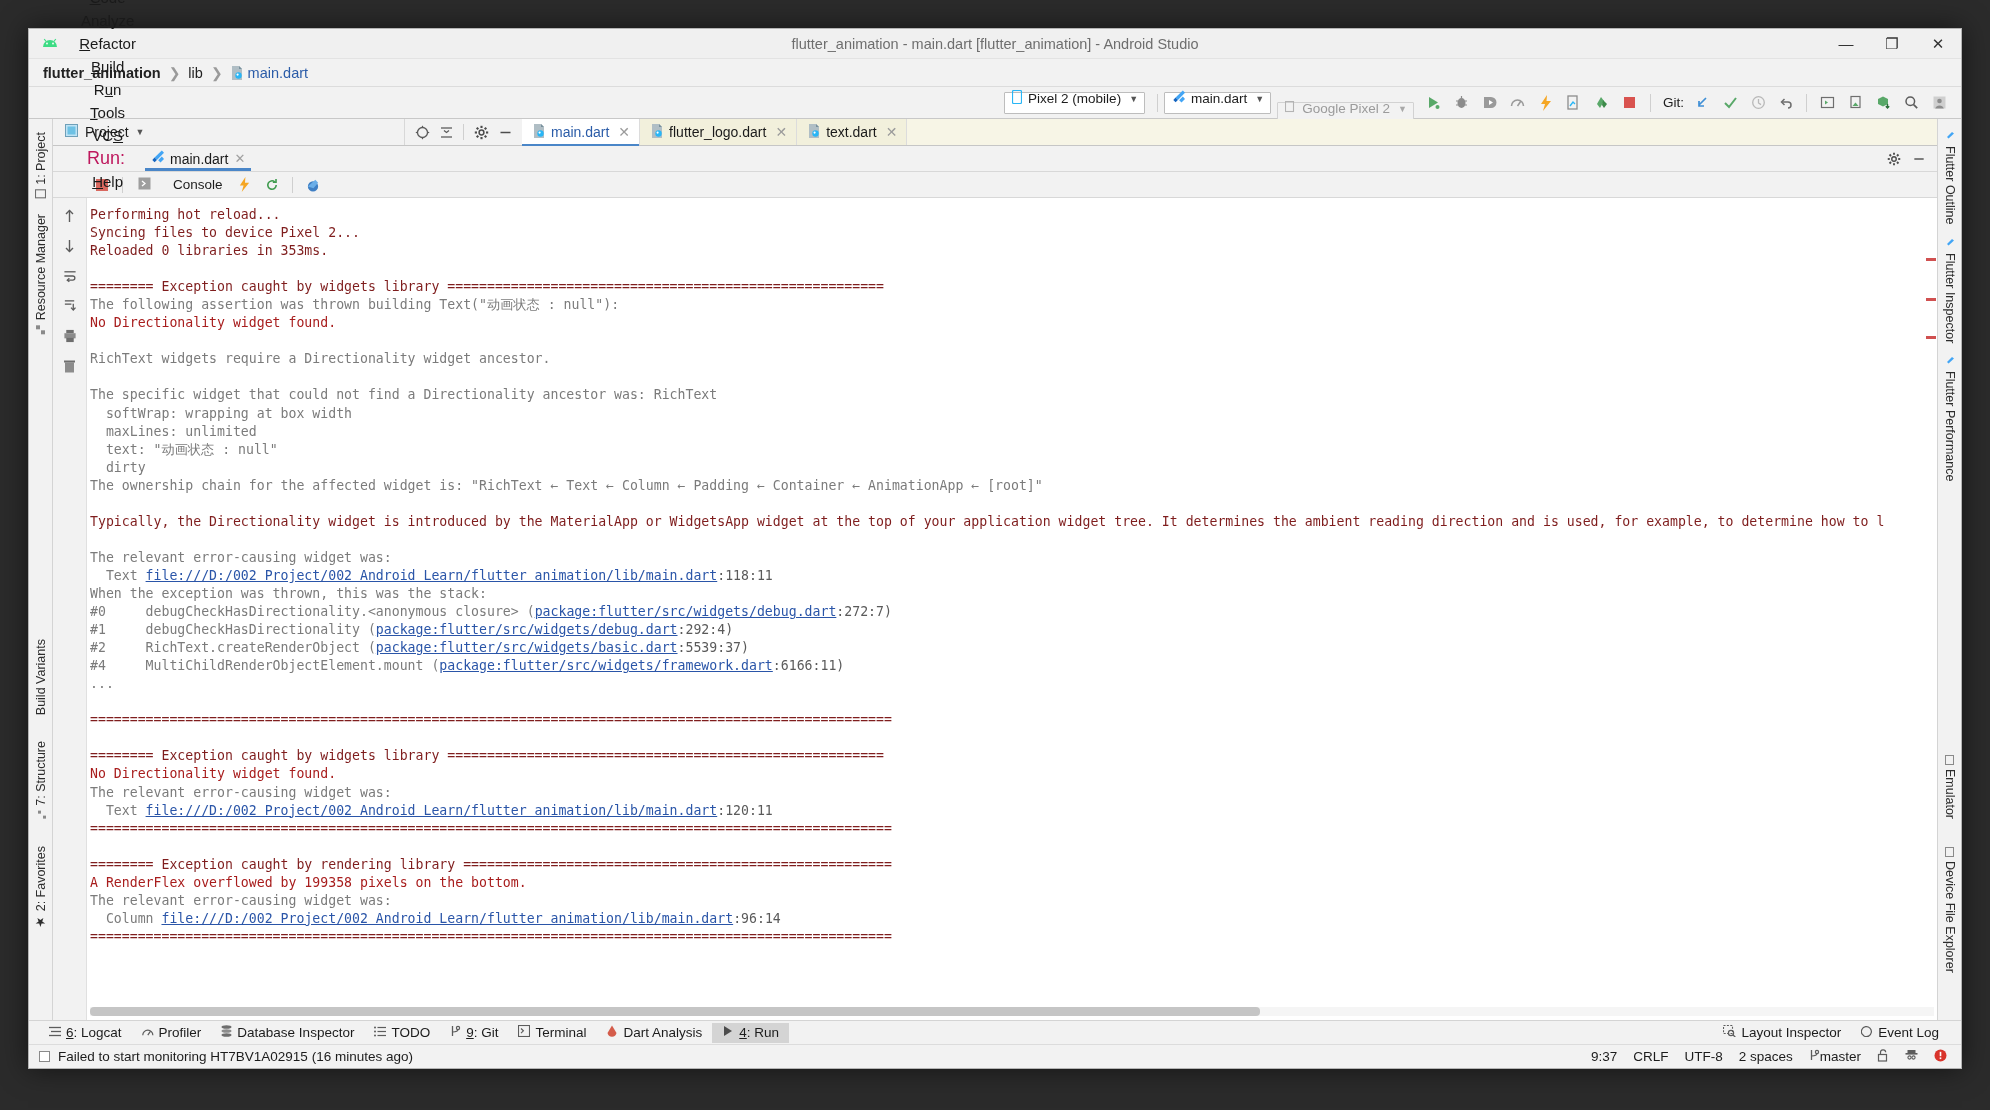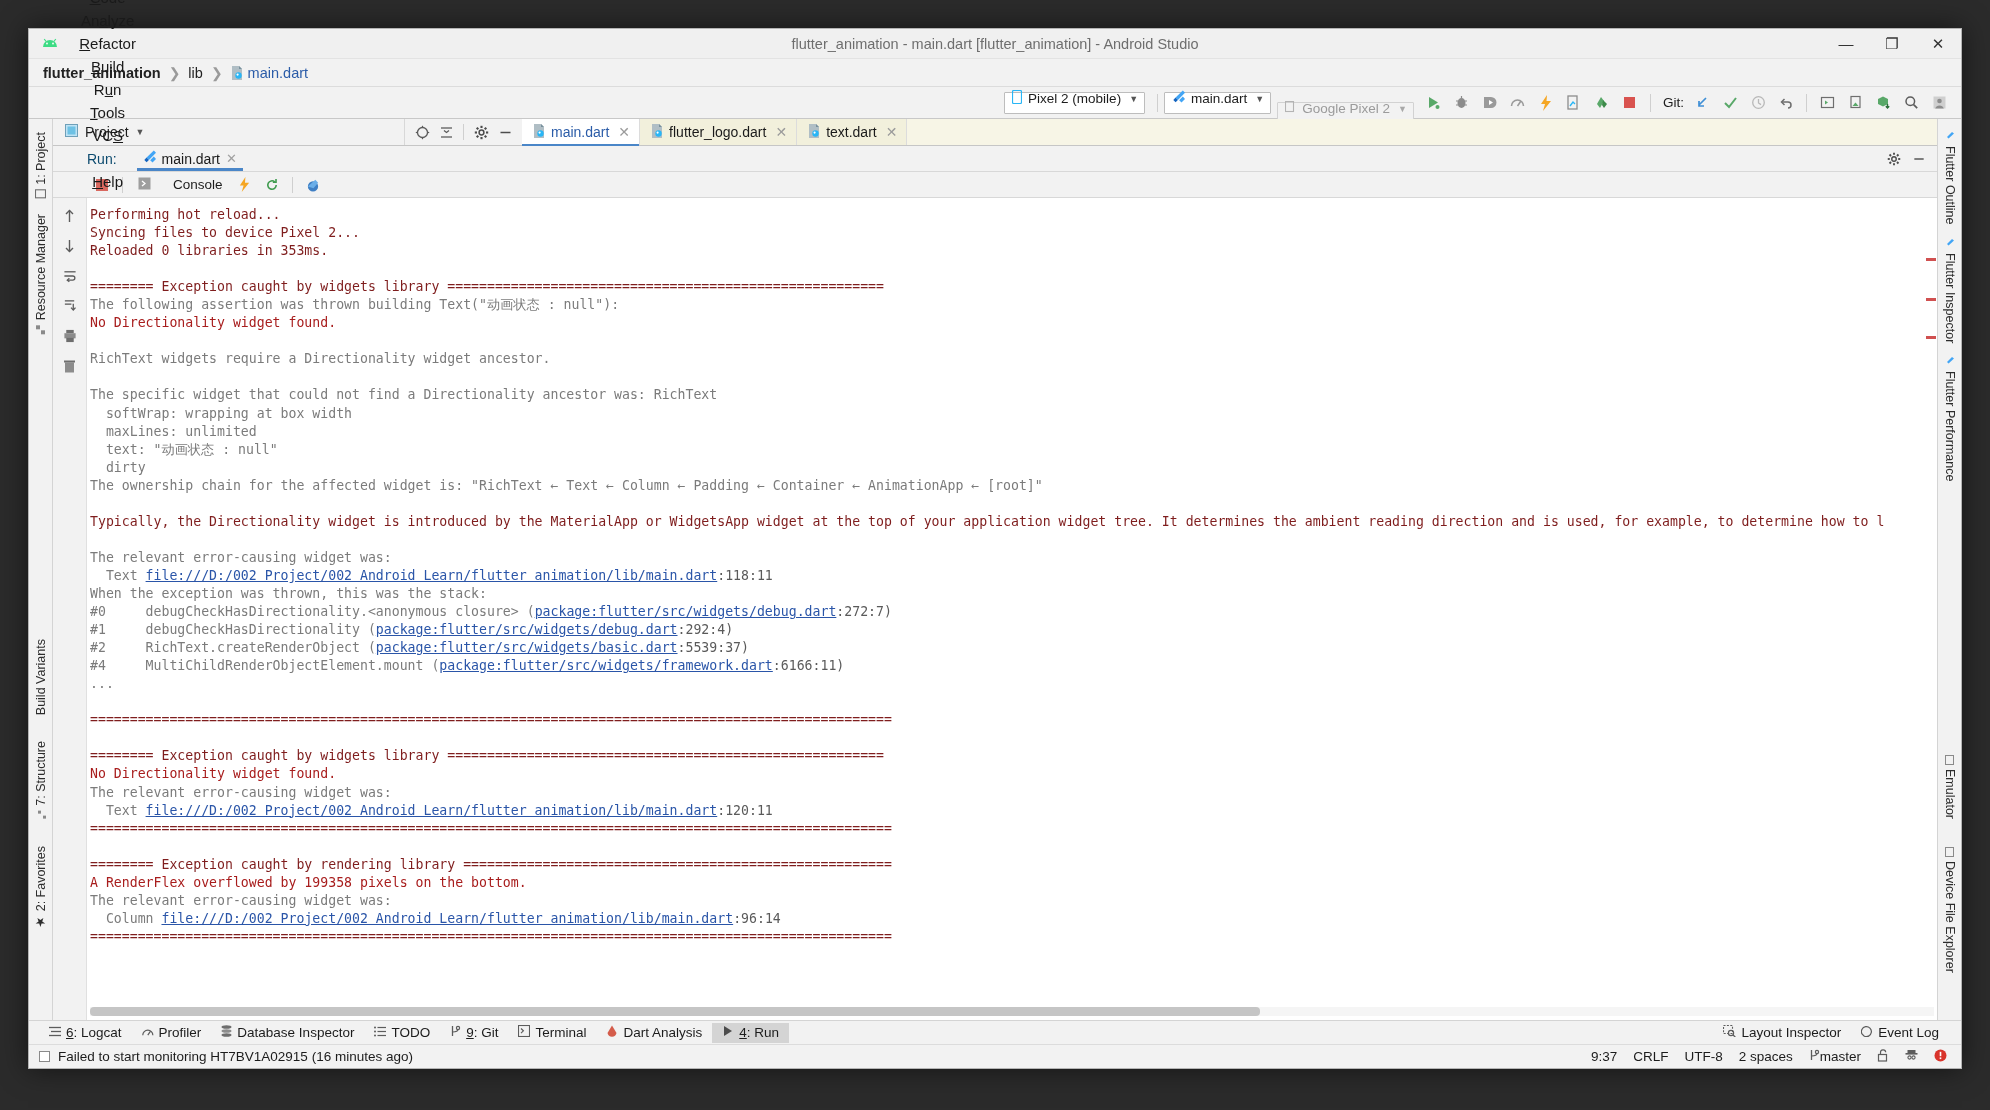--- a/index.html
+++ b/index.html
@@ -126,21 +126,21 @@
   .etab .x { color: #9b9b9b; font-size: 14px; margin-left: 3px; }
 
   
   .runwin { flex: 1; display: flex; flex-direction: column; min-height: 0; background: #fff; }
   .runhead {
     height: 26px; min-height: 26px; background: #f2f2f2;
     display: flex; align-items: center; gap: 8px;
     padding-left: 34px; border-bottom: 1px solid #d8d8d8;
     position: relative;
   }
-  .runhead .lbl { font-size: 14px; color: #0c4a6e; }
+  .runhead .lbl { font-size: 18px; color: #be185d; }
   .rtab {
     display: flex; align-items: center; gap: 6px;
     font-size: 14px; color: #1a1a1a; padding: 0 6px;
     height: 100%; position: relative; margin-left: 12px;
   }
   .rtab::after {
     content: ""; position: absolute; left: 0; right: 0; bottom: 0;
     height: 3px; background: #4a86c8;
   }
   .rtab .x { color: #a0a0a0; font-size: 13px; }

